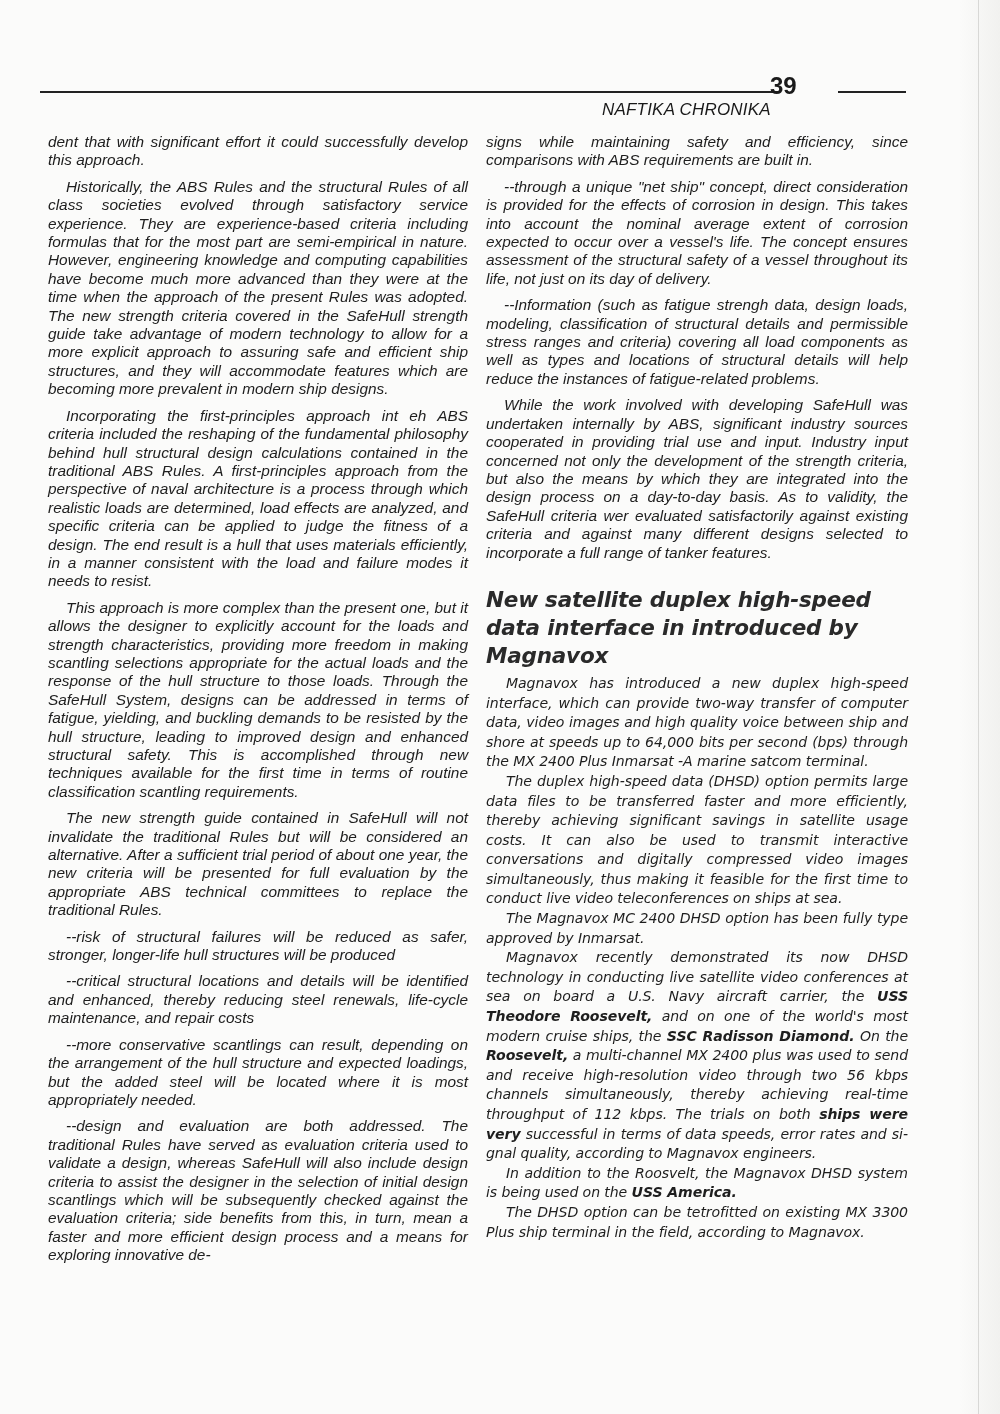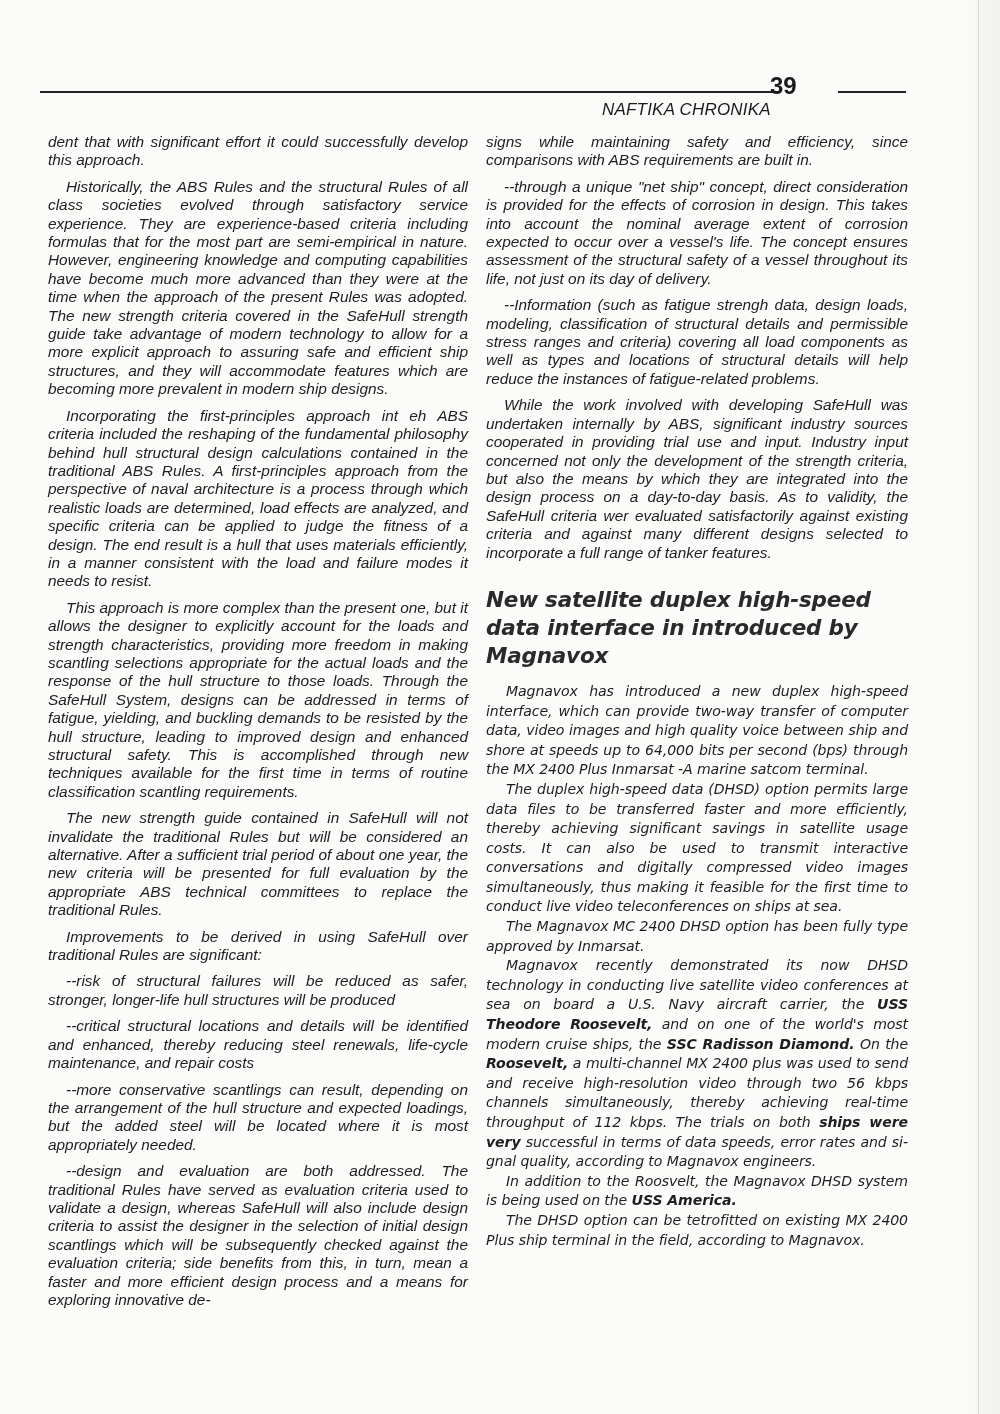--- a/index.html
+++ b/index.html
@@ -19,21 +19,21 @@
   .col-right { left: 486px; width: 422px; }
 
   .p {
     font-style: italic; font-size: 15.4px; line-height: 18.4px; text-align: justify;
     margin: 0 0 8px 0; text-indent: 18px; hyphens: manual;
   }
   .p.noindent { text-indent: 0; }
 
   .headline {
     font-family: "DejaVu Sans", sans-serif; font-weight: bold; font-style: italic;
-    font-size: 21.5px; line-height: 28px; color: #2a2a2a; margin: 24px 0 12px 0; letter-spacing: -0.2px;
+    font-size: 21.5px; line-height: 28px; color: #2a2a2a; margin: 24px 0 4px 0; letter-spacing: -0.2px;
   }
   .news .p {
     font-family: "DejaVu Sans", sans-serif; font-size: 14.1px; line-height: 19.6px;
     margin: 0; text-indent: 20px; letter-spacing: -0.1px;
   }
   .news .p b { font-weight: bold; }
 </style>
 </head>
 <body>
 
@@ -43,35 +43,34 @@
 <div class="page-num">39</div>
 <div class="rule-right"></div>
 <div class="pub-name">NAFTIKA CHRONIKA</div>
 
 <div class="col col-left">
   <p class="p noindent">dent that with significant effort it could successfully de­velop this approach.</p>
   <p class="p">Historically, the ABS Rules and the structural Rules of all class societies evolved through satisfactory ser­vice experience. They are experience-based criteria in­cluding formulas that for the most part are semi-empiri­cal in nature. However, engineering knowledge and computing capabilities have become much more ad­vanced than they were at the time when the approach of the present Rules was adopted. The new strength criteria covered in the SafeHull strength guide take ad­vantage of modern technology to allow for a more ex­plicit approach to assuring safe and efficient ship struc­tures, and they will accommodate features which are becoming more prevalent in modern ship designs.</p>
   <p class="p">Incorporating the first-principles approach int eh ABS criteria included the reshaping of the fundamental phil­osophy behind hull structural design calculations con­tained in the traditional ABS Rules. A first-principles ap­proach from the perspective of naval architecture is a process through which realistic loads are determined, load effects are analyzed, and specific criteria can be applied to judge the fitness of a design. The end result is a hull that uses materials efficiently, in a manner con­sistent with the load and failure modes it needs to re­sist.</p>
   <p class="p">This approach is more complex than the present one, but it allows the designer to explicitly account for the loads and strength characteristics, providing more freedom in making scantling selections appropriate for the actual loads and the response of the hull structure to those loads. Through the SafeHull System, designs can be addressed in terms of fatigue, yielding, and buckling demands to be resisted by the hull structure, leading to improved design and enhanced structural safety. This is accomplished through new techniques available for the first time in terms of routine classifica­tion scantling requirements.</p>
   <p class="p">The new strength guide contained in SafeHull will not invalidate the traditional Rules but will be considered an alternative. After a sufficient trial period of about one year, the new criteria will be presented for full evalu­ation by the appropriate ABS technical committees to replace the traditional Rules.</p>
-  <p class="p">Improvements to be derived in using SafeHull over traditional Rules are significant:</p>
   <p class="p">--risk of structural failures will be reduced as safer, stronger, longer-life hull structures will be produced</p>
   <p class="p">--critical structural locations and details will be identi­fied and enhanced, thereby reducing steel renewals, life-cycle maintenance, and repair costs</p>
   <p class="p">--more conservative scantlings can result, depending on the arrangement of the hull structure and expected loadings, but the added steel will be located where it is most appropriately needed.</p>
   <p class="p">--design and evaluation are both addressed. The traditional Rules have served as evaluation criteria used to validate a design, whereas SafeHull will also include design criteria to assist the designer in the selection of initial design scantlings which will be subsequently checked against the evaluation criteria; side benefits from this, in turn, mean a faster and more efficient de­sign process and a means for exploring innovative de-</p>
 </div>
 
 <div class="col col-right">
   <p class="p noindent">signs while maintaining safety and efficiency, since comparisons with ABS requirements are built in.</p>
   <p class="p">--through a unique "net ship" concept, direct con­sideration is provided for the effects of corrosion in de­sign. This takes into account the nominal average ex­tent of corrosion expected to occur over a vessel's life. The concept ensures assessment of the structural safety of a vessel throughout its life, not just on its day of delivery.</p>
   <p class="p">--Information (such as fatigue strengh data, design loads, modeling, classification of structural details and permissible stress ranges and criteria) covering all load components as well as types and locations of structural details will help reduce the instances of fatigue-related problems.</p>
   <p class="p">While the work involved with developing SafeHull was undertaken internally by ABS, significant industry sources cooperated in providing trial use and input. In­dustry input concerned not only the development of the strength criteria, but also the means by which they are integrated into the design process on a day-to-day basis. As to validity, the SafeHull criteria wer evaluated satisfactorily against existing criteria and against many different designs selected to incorporate a full range of tanker features.</p>
 
   <div class="news">
     <h2 class="headline">New satellite duplex high-speed data interface in introduced by Magnavox</h2>
     <p class="p">Magnavox has introduced a new duplex high-speed interface, which can provide two-way transfer of computer data, video images and high quality voice between ship and shore at speeds up to 64,000 bits per second (bps) through the MX 2400 Plus Inmarsat -A marine satcom terminal.</p>
     <p class="p">The duplex high-speed data (DHSD) option permits large data files to be transferred faster and more effi­ciently, thereby achieving significant savings in satel­lite usage costs. It can also be used to transmit inte­ractive conversations and digitally compressed video images simultaneously, thus making it feasible for the first time to conduct live video teleconferences on sh­ips at sea.</p>
     <p class="p">The Magnavox MC 2400 DHSD option has been fully type approved by Inmarsat.</p>
     <p class="p"><span>Magnavox recently demonstrated its now DHSD technology in conducting live satellite video confe­rences at sea on board a U.S. Navy aircraft carrier, the </span><b>USS Theodore Roosevelt,</b><span> and on one of the world's most modern cruise ships, the </span><b>SSC Radisson Diamond.</b><span> On the </span><b>Roosevelt,</b><span> a multi-channel MX 2400 plus was used to send and receive high-resolution video through two 56 kbps channels sim­ultaneously, thereby achieving real-time throughput of 112 kbps. The trials on both </span><b>ships were very</b><span> successful in terms of data speeds, error rates and si­gnal quality, according to Magnavox engineers.</span></p>
     <p class="p"><span>In addition to the Roosvelt, the Magnavox DHSD system is being used on the </span><b>USS America.</b></p>
-    <p class="p">The DHSD option can be tetrofitted on existing MX 2400 Plus ship terminal in the field, according to Ma­gnavox.</p>
+    <p class="p">The DHSD option can be tetrofitted on existing MX 3300 Plus ship terminal in the field, according to Ma­gnavox.</p>
   </div>
 </div>
 
 </body></html>

